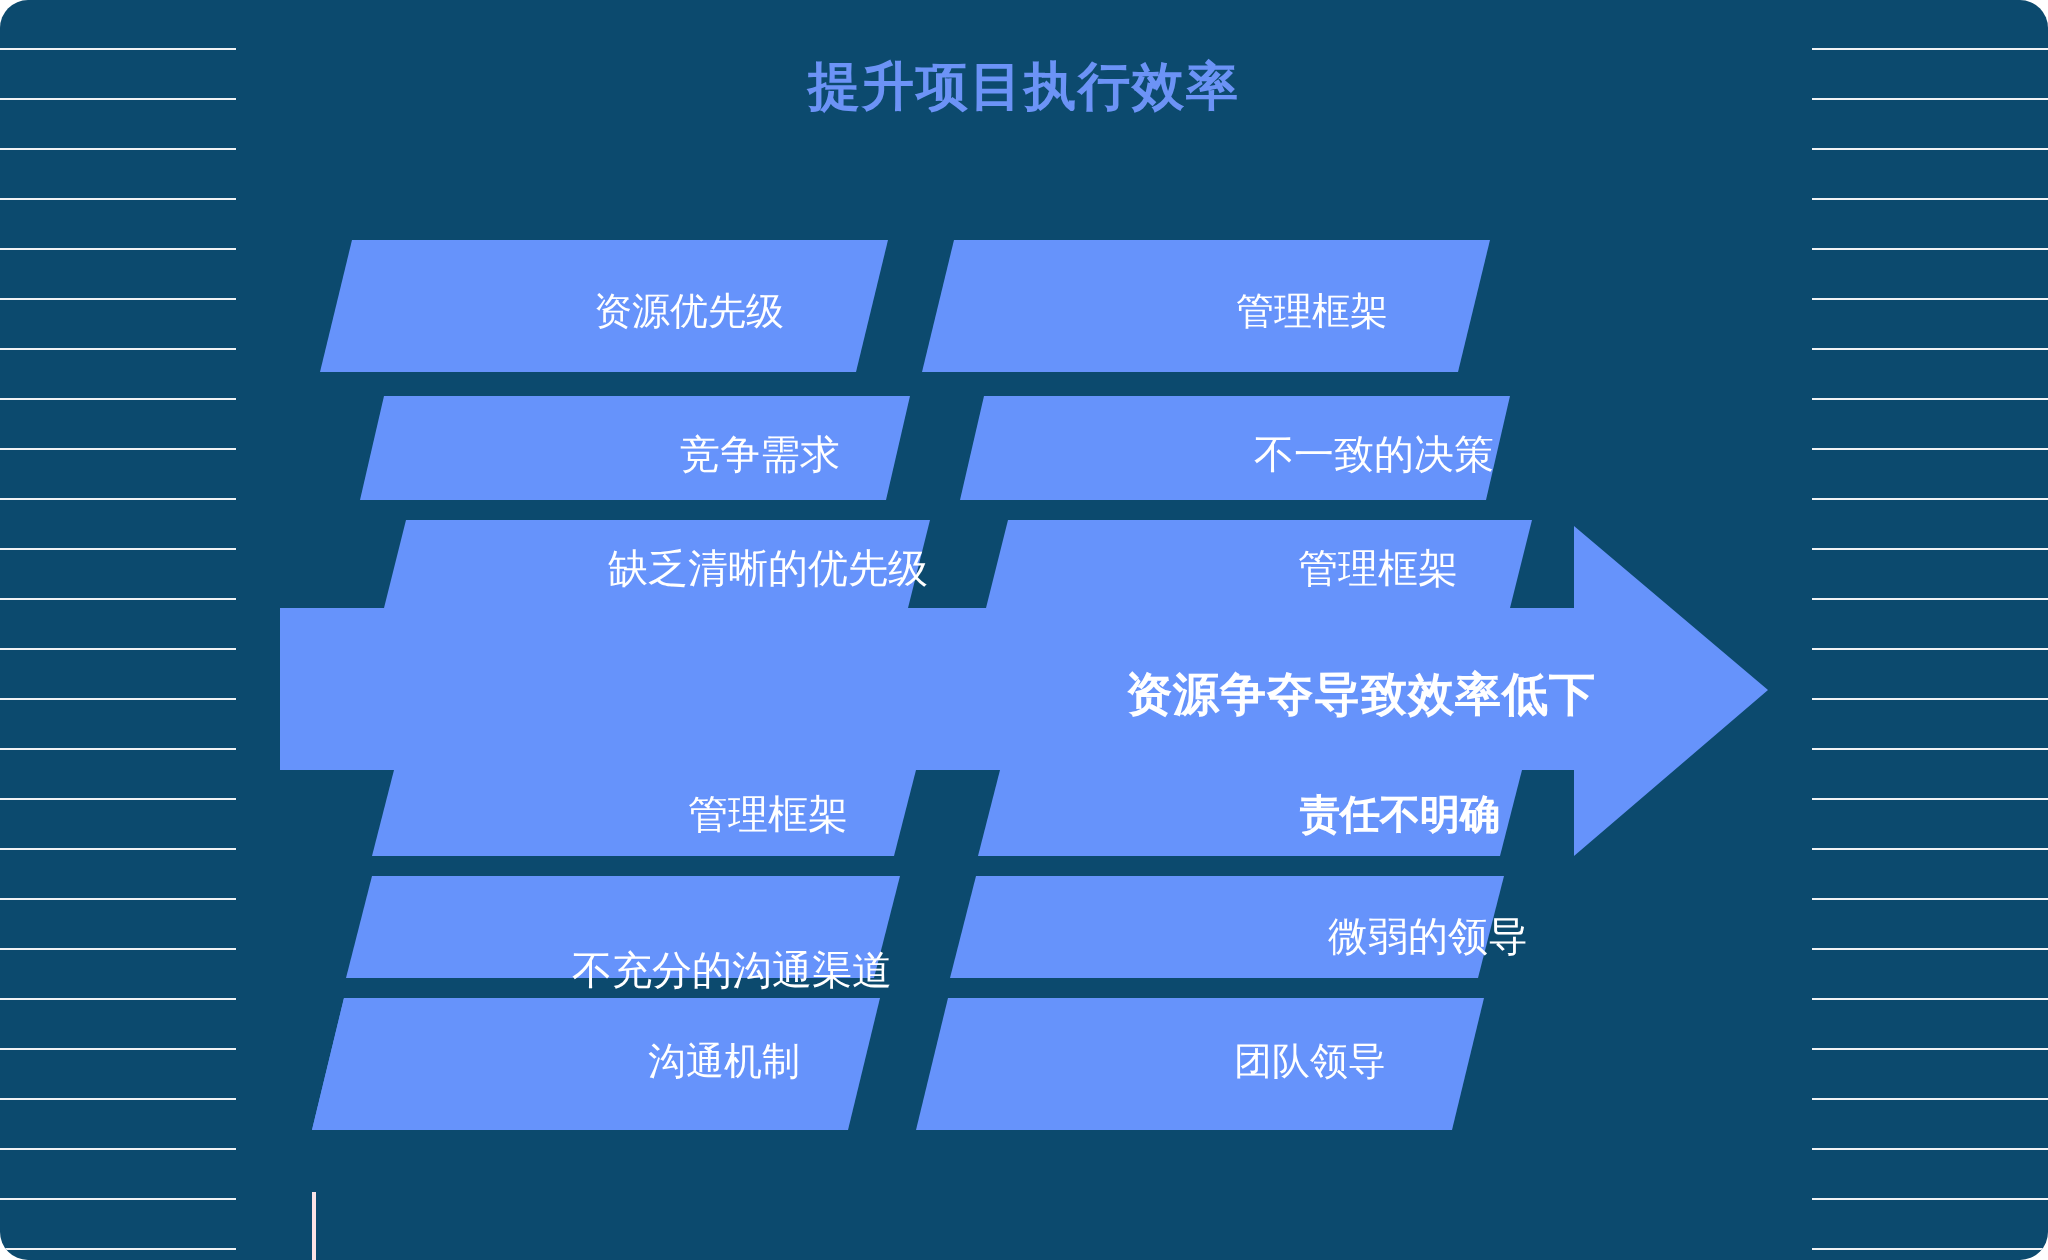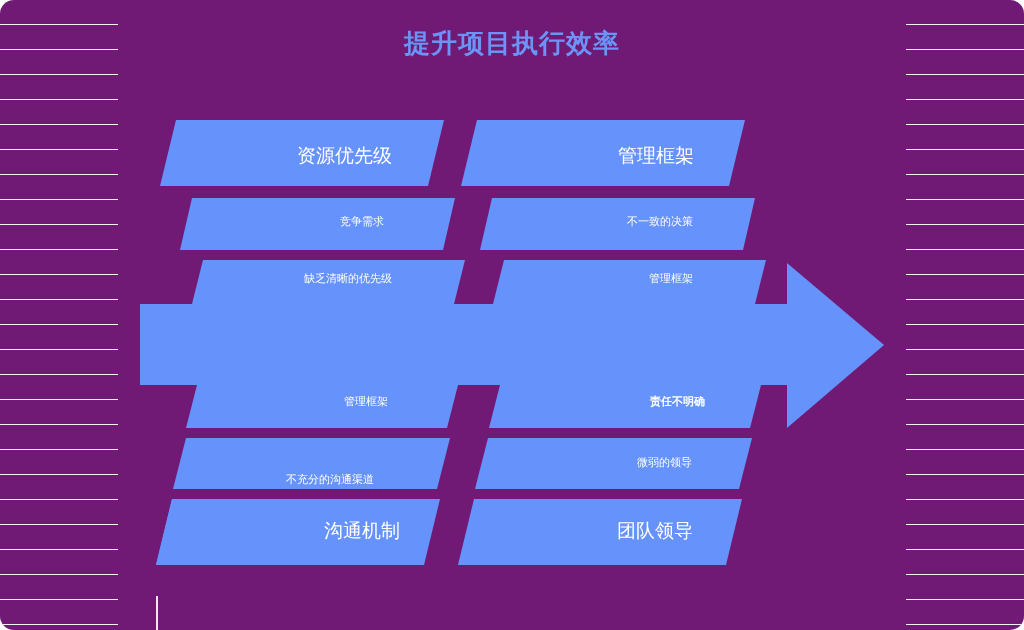--- a/index.html
+++ b/index.html
@@ -11,21 +11,21 @@
     width: 1024px;
     height: 630px;
     overflow: hidden;
     font-family: "Liberation Sans", "DejaVu Sans", sans-serif;
   }
 
   #page {
     position: relative;
     width: 1024px;
     height: 630px;
-    background: #701a75;
+    background: #0c4a6e;
     border-radius: 14px;
     overflow: hidden;
   }
 
   
   .paper-left, .paper-right {
     position: absolute;
     top: 0;
     bottom: 0;
     background-image: repeating-linear-gradient(
@@ -72,21 +72,21 @@
     position: absolute;
     color: #ffffff;
     white-space: nowrap;
     pointer-events: none;
   }
   .bone-label.cat {
     font-size: 19px;
     font-weight: normal;
   }
   .bone-label.cause {
-    font-size: 11px;
+    font-size: 20px;
     font-weight: normal;
   }
   .spine-label {
     position: absolute;
     color: #ffffff;
     font-size: 23px;
     font-weight: bold;
     white-space: nowrap;
     letter-spacing: 0.5px;
   }
@@ -119,30 +119,31 @@
     <path fill="#6693fb" d="M 197,385 L 458,385 L 447,428 L 186,428 Z"></path>
     <path fill="#6693fb" d="M 186,438 L 450,438 L 437,489 L 173,489 Z"></path>
     <path fill="#6693fb" d="M 172,499 L 440,499 L 156,565 L 156,565 L 156,565 Z"></path>
     <path fill="#6693fb" d="M 172,499 L 440,499 L 424,565 L 156,565 Z"></path>
 
     <path fill="#6693fb" d="M 500,385 L 761,385 L 750,428 L 489,428 Z"></path>
     <path fill="#6693fb" d="M 488,438 L 752,438 L 739,489 L 475,489 Z"></path>
     <path fill="#6693fb" d="M 474,499 L 742,499 L 726,565 L 458,565 Z"></path>
   </svg>
 
+  <div class="spine-label" style="left:563px; top:332px;">资源争夺导致效率低下</div>
 
   <div class="bone-label cat" style="left:297px; top:143px;">资源优先级</div>
   <div class="bone-label cause" style="left:340px; top:214px;">竞争需求</div>
   <div class="bone-label cause" style="left:304px; top:271px;">缺乏清晰的优先级</div>
 
   <div class="bone-label cat" style="left:618px; top:143px;">管理框架</div>
   <div class="bone-label cause" style="left:627px; top:214px;font-family:Liberation Serif, serif;">不一致的决策</div>
   <div class="bone-label cause" style="left:649px; top:271px;">管理框架</div>
 
   <div class="bone-label cause" style="left:344px; top:394px;">管理框架</div>
   <div class="bone-label cause" style="left:286px; top:455px;margin-top:17px;">不充分的沟通渠道</div>
   <div class="bone-label cat" style="left:324px; top:518px;">沟通机制</div>
 
   <div class="bone-label cause" style="left:650px; top:394px;font-weight:bold;">责任不明确</div>
-  <div class="bone-label cause" style="left:637px; top:455px;font-family:Liberation Mono, monospace;">微弱的领导</div>
+  <div class="bone-label cause" style="left:664px; top:455px;font-family:Liberation Mono, monospace;">微弱的领导</div>
   <div class="bone-label cat" style="left:617px; top:518px;text-align:center;">团队领导</div>
 
 </div>
 
 </body></html>

